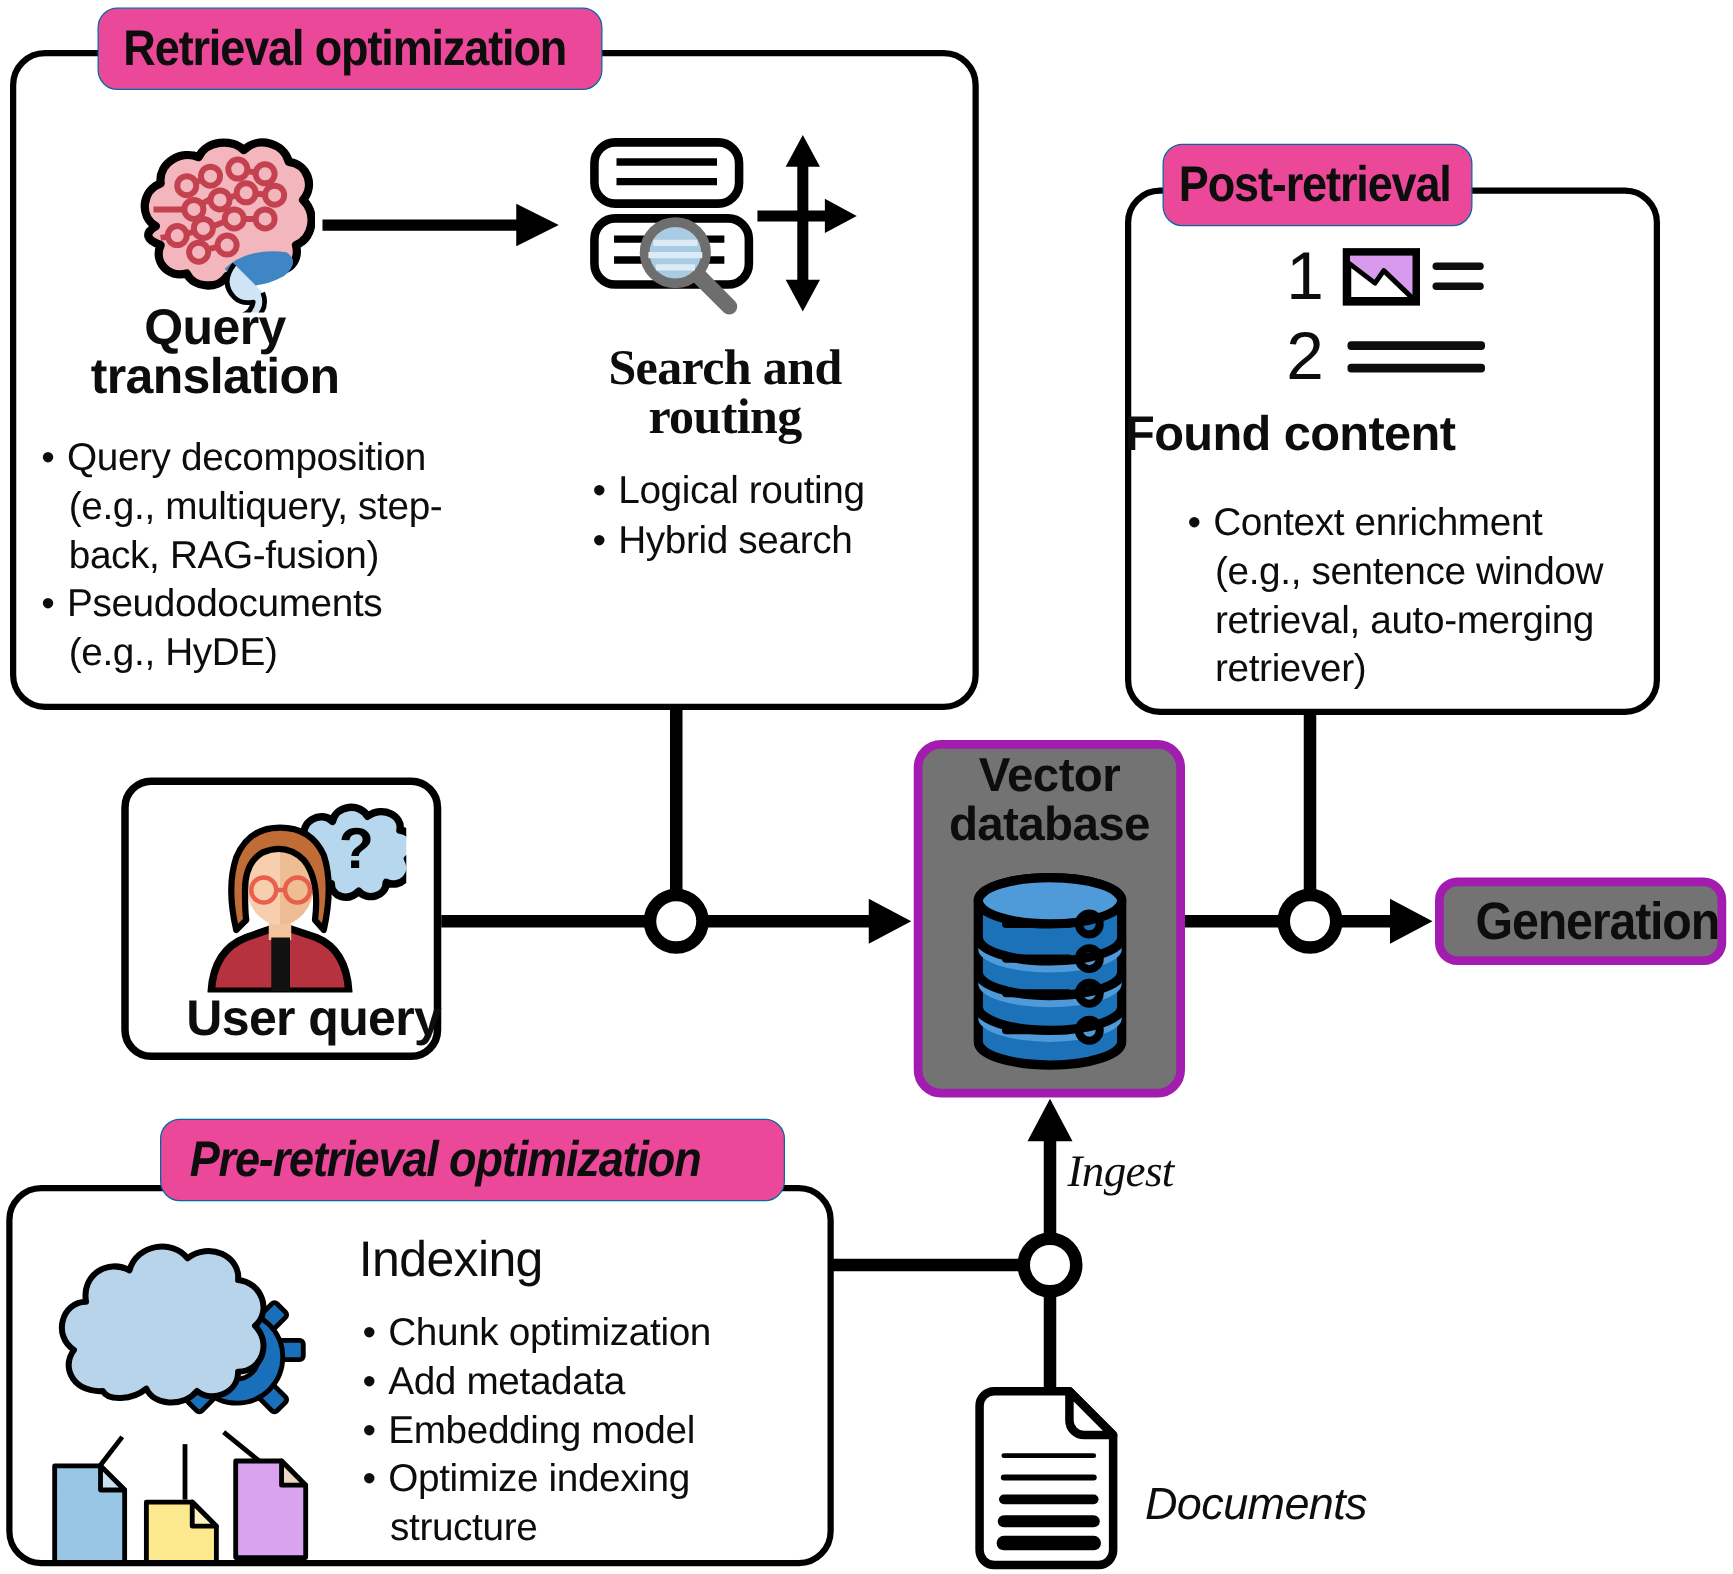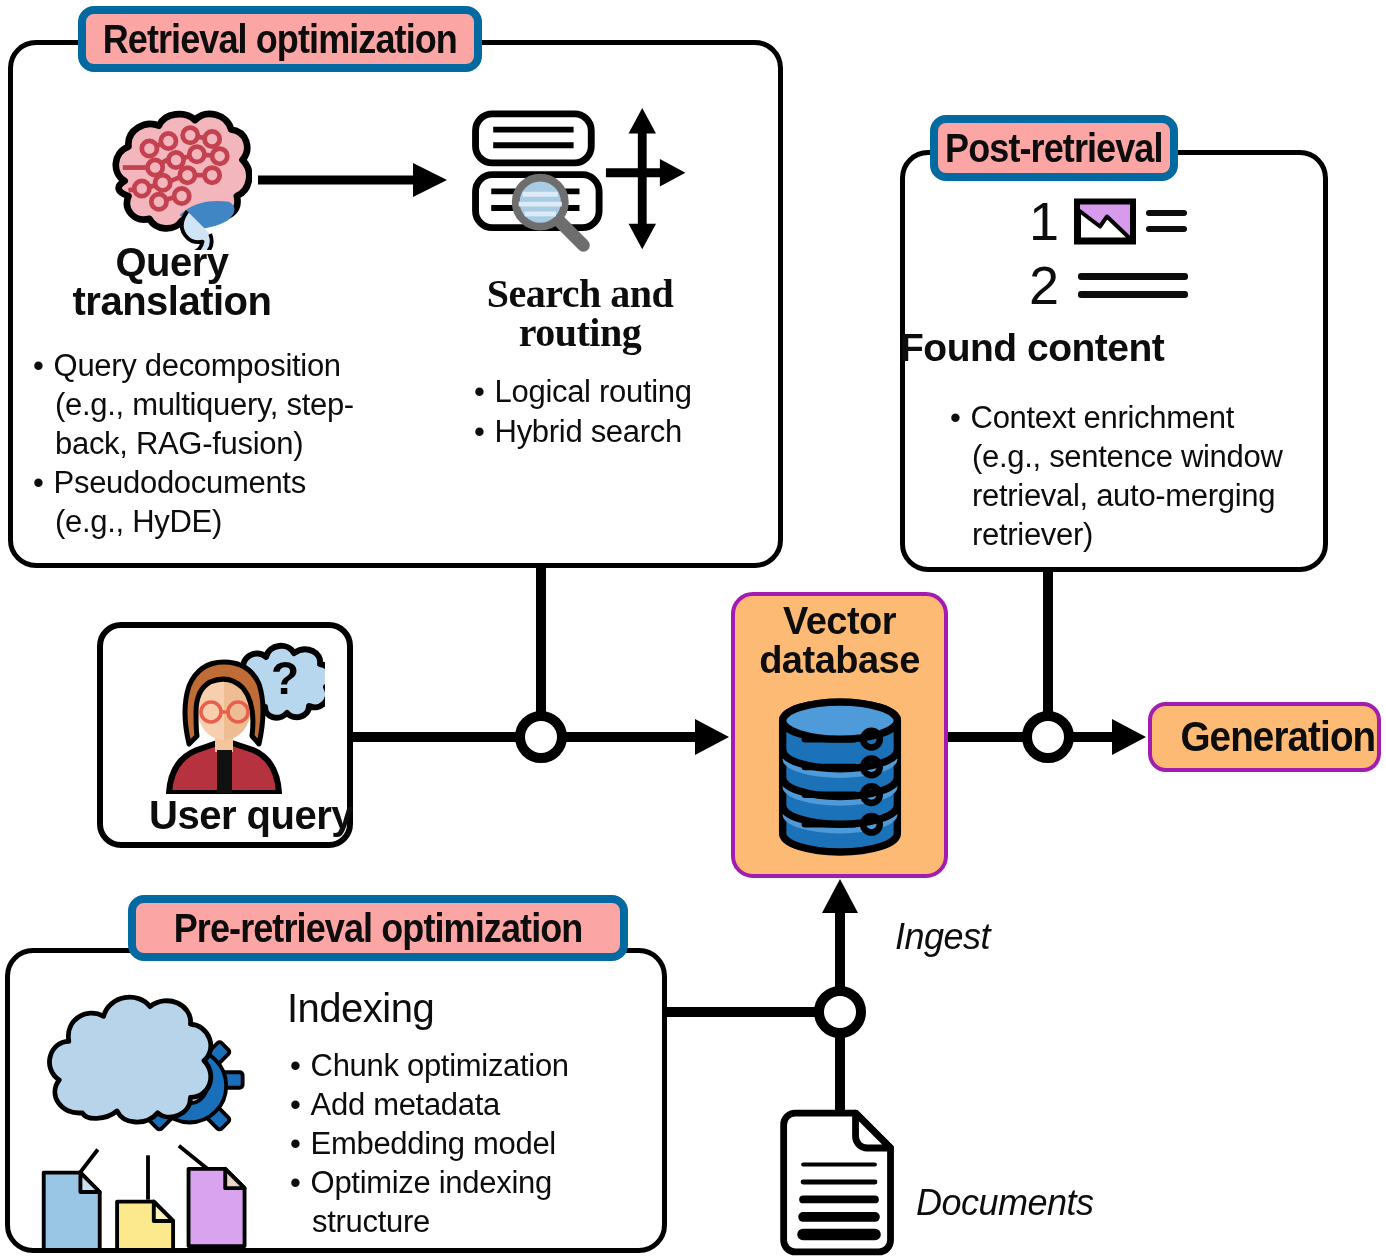--- a/index.html
+++ b/index.html
@@ -1,22 +1,22 @@
 <!DOCTYPE html>
 <html><head>
 <meta charset="utf-8">
 <style>
   html,body{margin:0;padding:0;background:#fff;}
   #canvas{position:relative;width:1386px;height:1259px;background:#fff;overflow:hidden;
           font-family:"Liberation Sans",sans-serif;color:#0d0d0d;}
   .abs{position:absolute;}
   .box{position:absolute;background:#fff;border:5px solid #000;border-radius:28px;box-sizing:border-box;}
-  .bluebox{position:absolute;background:#fdba74;border:4px solid #a21caf;border-radius:22px;box-sizing:border-box;padding-left:27px;}
-  .badge{position:absolute;background:#fca5a5;border:8px solid #0369a1;border-radius:16px;box-sizing:border-box;
-         display:flex;align-items:center;justify-content:center;z-index:6;}
+  .bluebox{position:absolute;background:#737373;border:7px solid #a21caf;border-radius:22px;box-sizing:border-box;padding-left:27px;}
+  .badge{position:absolute;background:#ec4899;border:1px solid #0369a1;border-radius:16px;box-sizing:border-box;
+         display:flex;align-items:center;z-index:6;}
   .badge span{font-weight:bold;font-size:40px;letter-spacing:-1px;white-space:nowrap;
          display:inline-block;transform:scaleX(0.9);transform-origin:center;}
   .h2{font-weight:bold;font-size:40px;line-height:39px;letter-spacing:-0.5px;text-align:center;white-space:pre-line;}
   .bullets{font-size:31px;line-height:39px;letter-spacing:-0.3px;}
   .bullets .li{padding-left:22px;text-indent:-22px;white-space:pre-line;}
   .bullets .li::before{content:"•";margin-right:10px;text-indent:0;}
   .itl{font-style:italic;font-size:36px;letter-spacing:-0.5px;}
   svg{display:block;} .z4{z-index:4;} .z3{z-index:3;} .z2{z-index:2;}
   .sqz{display:inline-block;transform:scaleX(0.92);transform-origin:center;}
   .num{font-size:54px;line-height:50px;width:36px;text-align:center;}
@@ -37,21 +37,21 @@
        display:flex;align-items:center;justify-content:center;">
     <span class="sqz" style="font-weight:bold;font-size:42px;letter-spacing:-1px;">Generation</span>
   </div>
 
   <div class="badge" style="left:78px;top:6px;width:404px;height:66px;">
     <span>Retrieval optimization</span>
   </div>
   <div class="badge" style="left:930px;top:115px;width:248px;height:66px;">
     <span>Post-retrieval</span>
   </div>
-  <div class="badge" style="left:128px;top:895px;width:500px;height:66px;">
+  <div class="badge" style="left:128px;top:895px;width:500px;height:66px;font-style:italic;">
     <span>Pre-retrieval optimization</span>
   </div>
 
   <svg class="abs z4" style="left:0;top:0;pointer-events:none;" width="1386" height="1259" viewBox="0 0 1386 1259">
 
     <g>
       <line x1="258" y1="180" x2="418" y2="180" stroke="#000" stroke-width="9"></line>
       <polygon points="447,180 413,163 413,197" fill="#000"></polygon>
     </g>
 
@@ -268,21 +268,21 @@
   </svg>
   <div class="abs z3" style="left:287px;top:986px;font-weight:normal;font-size:40px;letter-spacing:-0.5px;">Indexing</div>
   <div class="abs z3 bullets" style="left:290px;top:1046px;width:350px;">
     <div class="li">Chunk optimization</div>
     <div class="li">Add metadata</div>
     <div class="li">Embedding model</div>
     <div class="li">Optimize indexing
 structure</div>
   </div>
 
-  <div class="abs z3 itl" style="left:895px;top:916px;">Ingest</div>
+  <div class="abs z3 itl" style="left:854px;top:916px;font-family:Liberation Serif, serif;">Ingest</div>
   <svg class="abs z3" style="left:772px;top:1108px;" width="136" height="148" viewBox="0 0 140 152">
     <path d="M24,5 H86 L122,41 V136 a12,12 0 0 1 -12,12 H24 a12,12 0 0 1 -12,-12 V17 a12,12 0 0 1 12,-12 Z" fill="#fff" stroke="#000" stroke-width="7" stroke-linejoin="round"></path>
     <path d="M86,5 L122,41 H98 a12,12 0 0 1 -12,-12 Z" fill="#fff" stroke="#000" stroke-width="7" stroke-linejoin="round"></path>
     <g stroke="#000" stroke-linecap="round">
       <line x1="32" y1="58" x2="106" y2="58" stroke-width="4"></line>
       <line x1="32" y1="76" x2="106" y2="76" stroke-width="5"></line>
       <line x1="32" y1="94" x2="106" y2="94" stroke-width="8"></line>
       <line x1="32" y1="112" x2="106" y2="112" stroke-width="10"></line>
       <line x1="32" y1="130" x2="106" y2="130" stroke-width="12"></line>
     </g>

